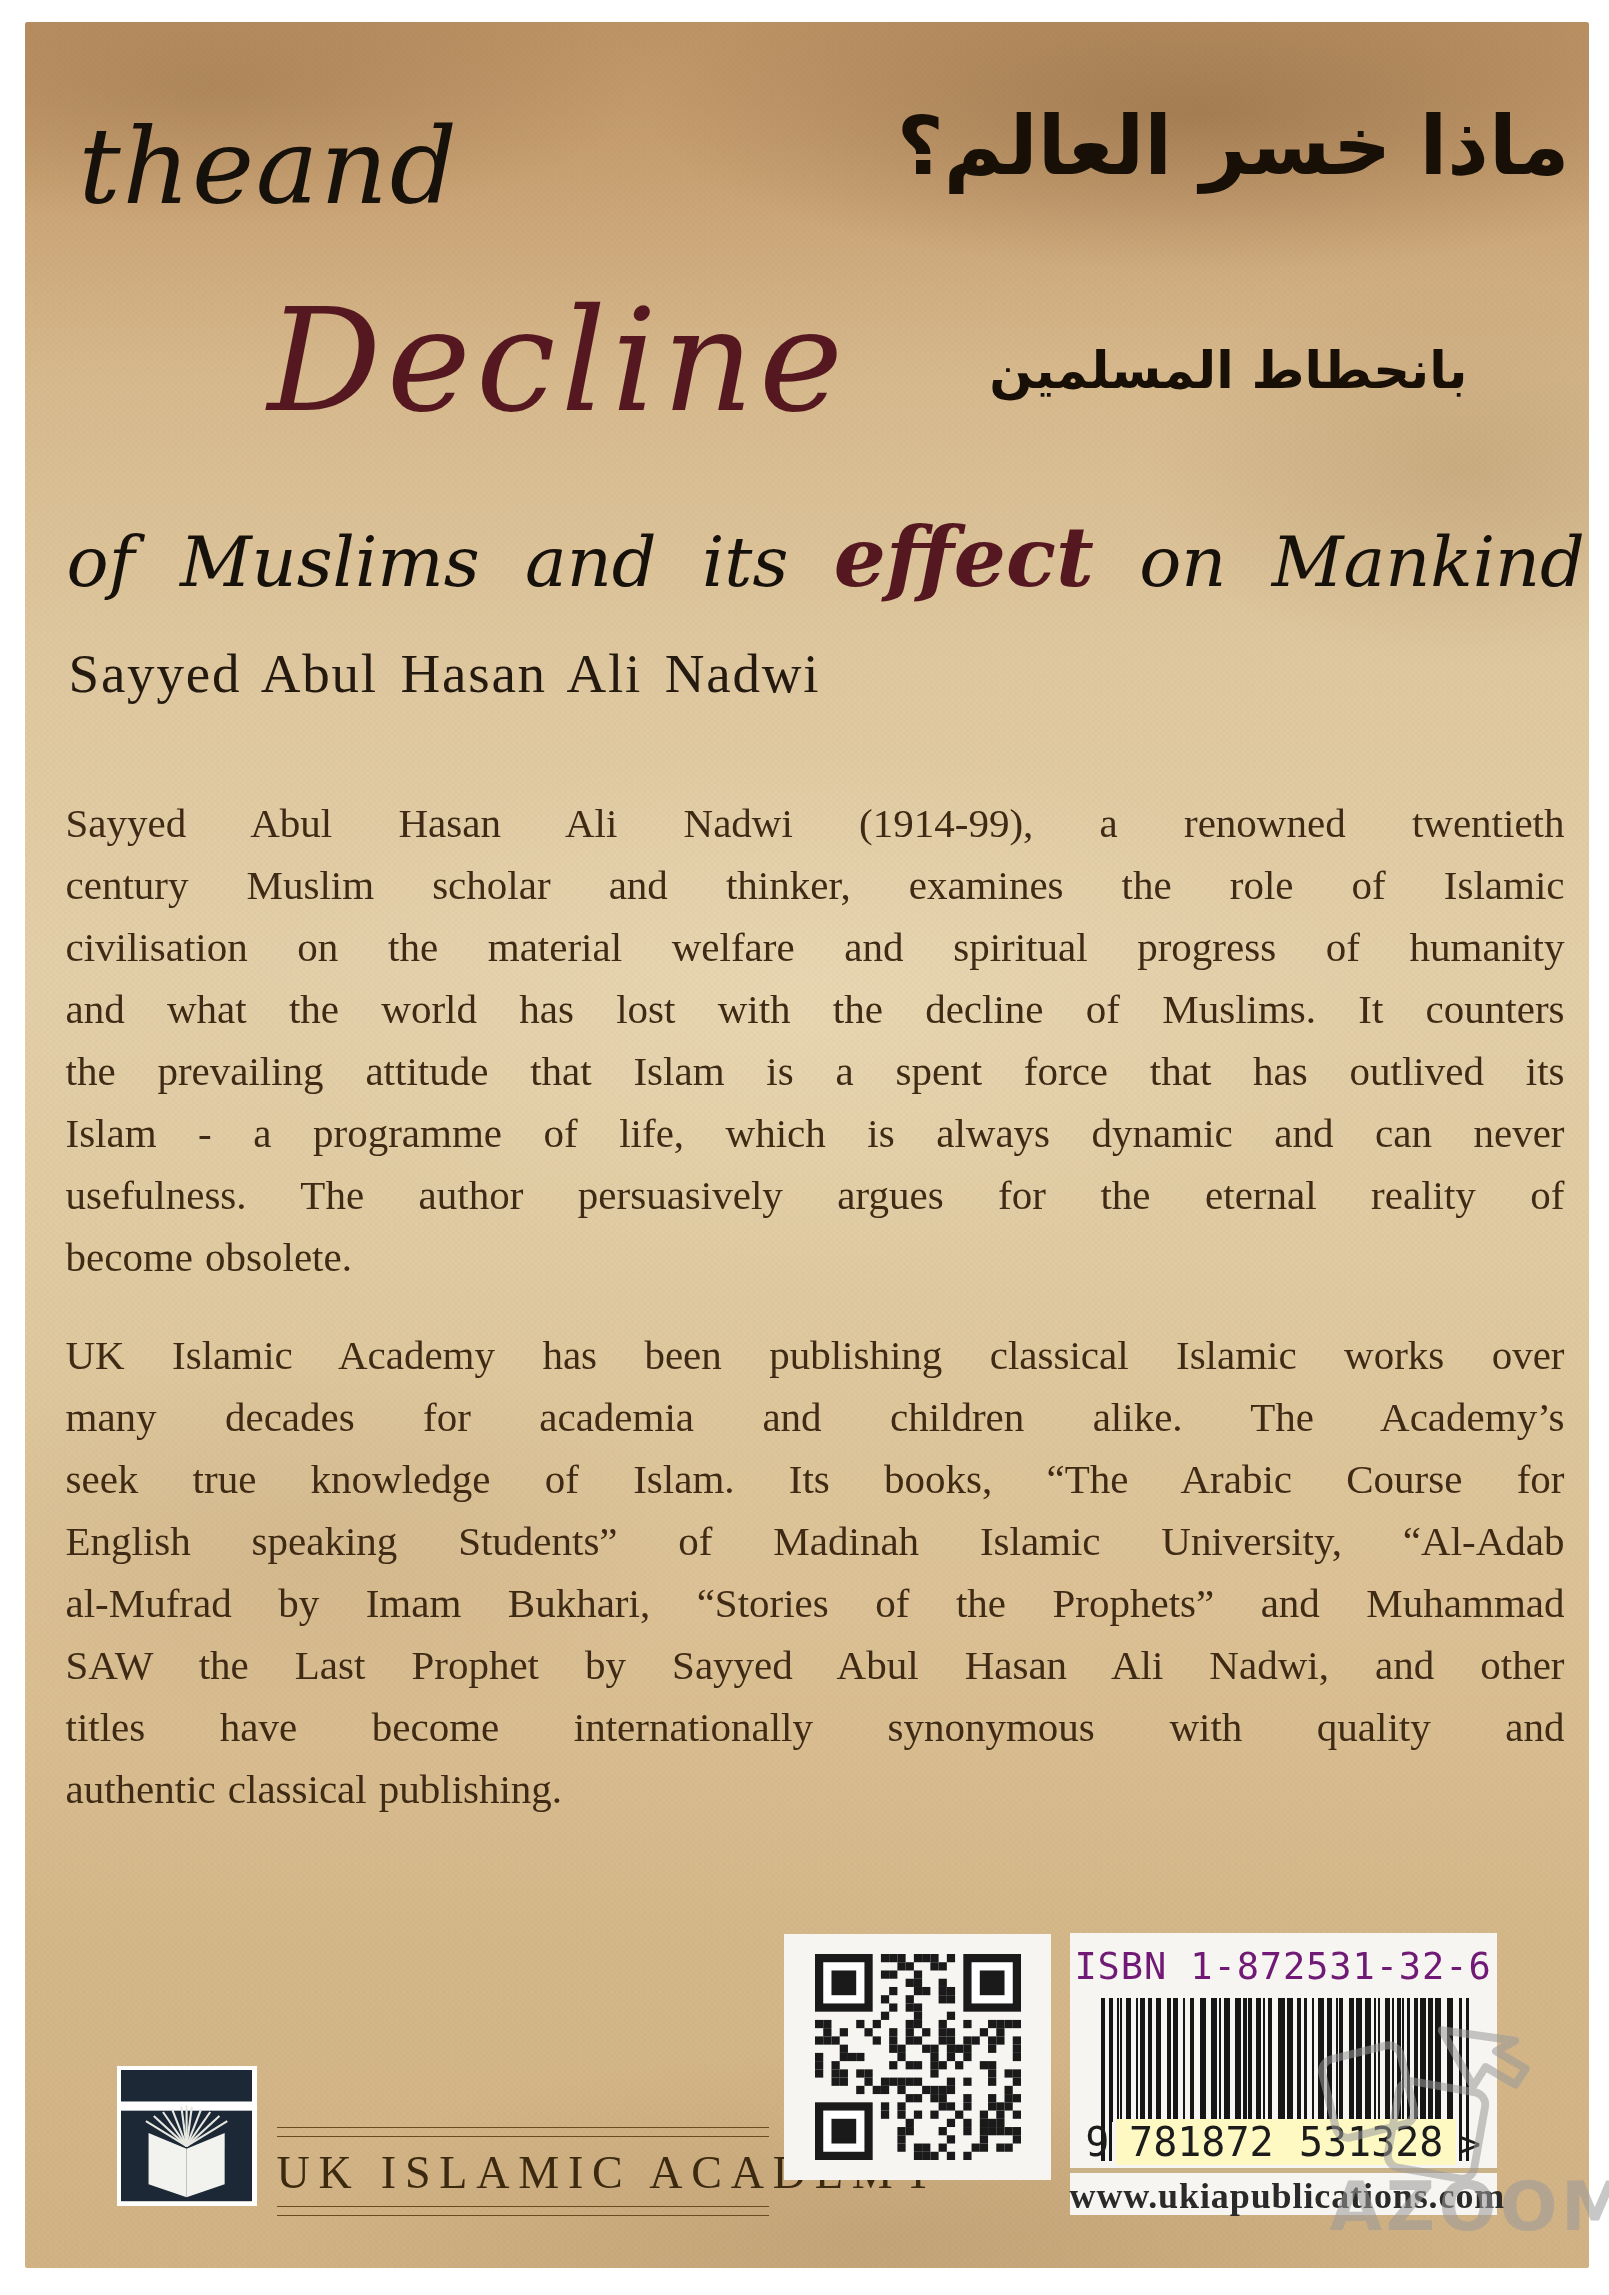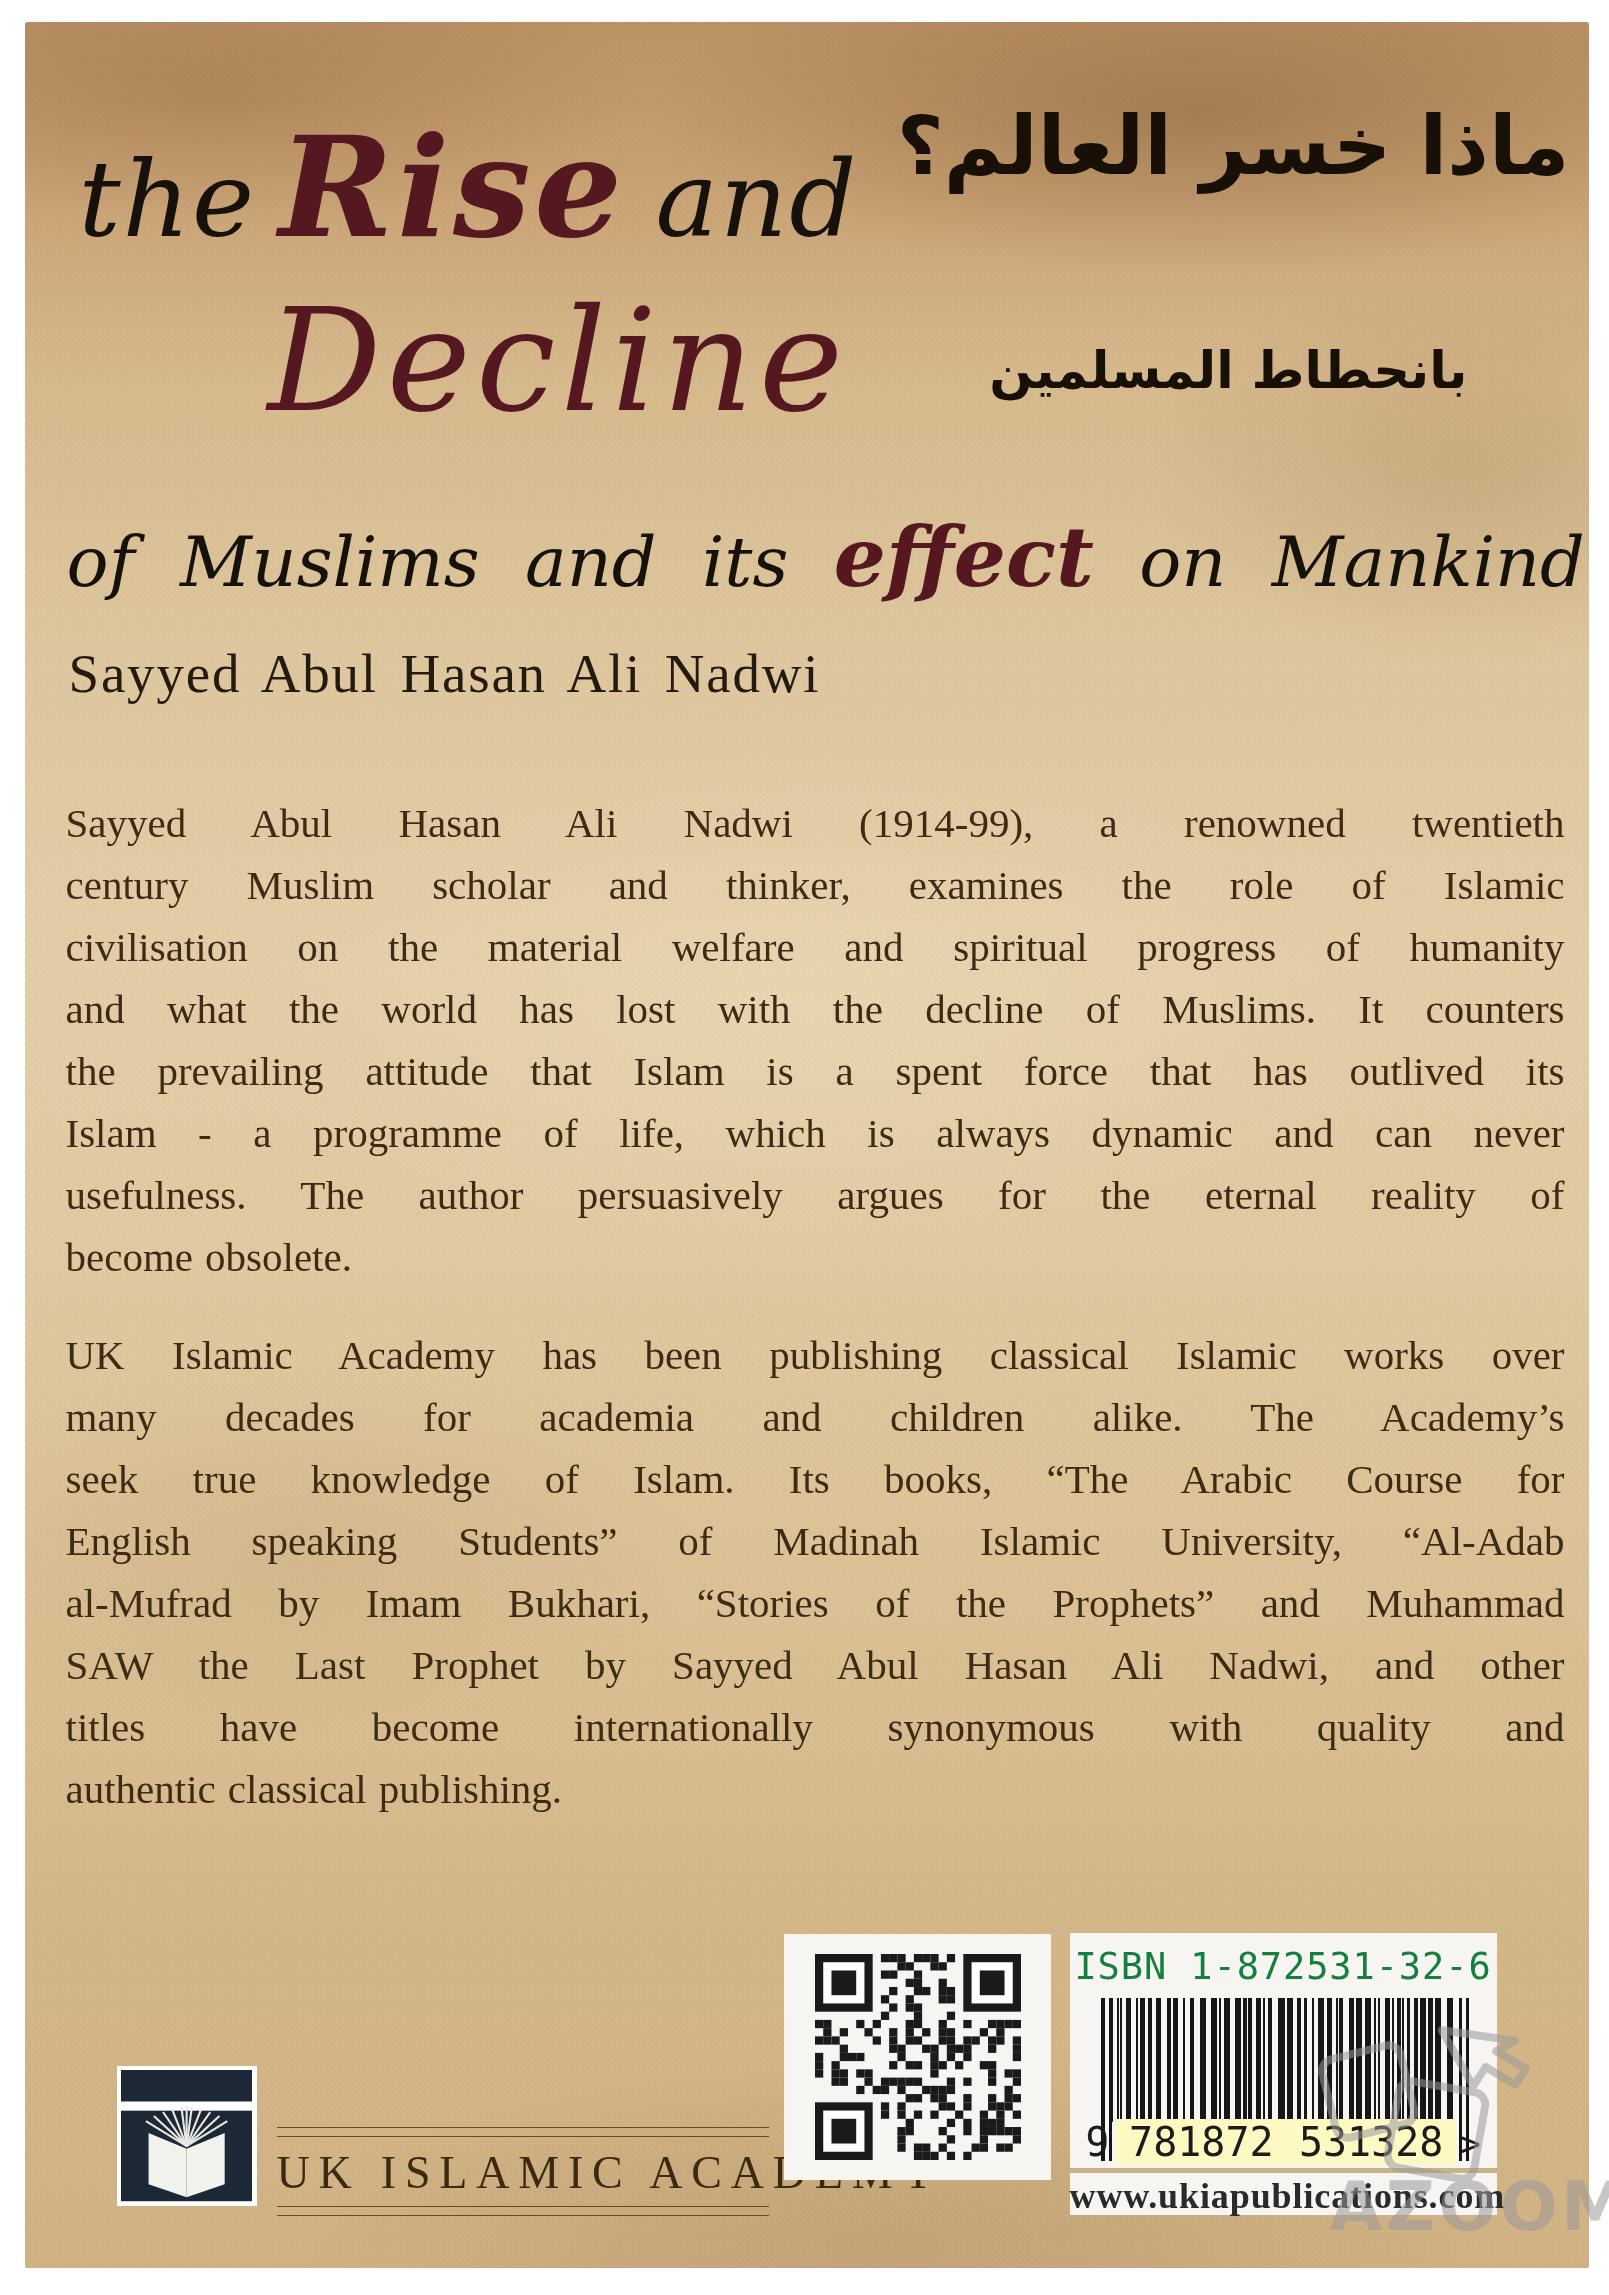--- a/index.html
+++ b/index.html
@@ -48,21 +48,21 @@
   .logo svg{display:block;width:100%;height:100%;}
   .pubblock{left:252px;top:2105px;width:492px;text-align:center;color:#3c2a10;}
   .rule{height:7.9px;border-top:1.8px solid #6b4a22;border-bottom:1.8px solid #6b4a22;}
   .pubname{font-size:46px;letter-spacing:8.8px;margin:8.8px 0 7px 0;white-space:nowrap;}
 
   .qrlabel{left:759px;top:1912px;width:267px;height:246px;background:#f6f5f1;}
   .qrlabel svg{position:absolute;left:31px;top:20px;}
 
   .isbnlabel{left:1045px;top:1911px;width:427px;height:282px;background:#f6f5f1;}
   .isbntext{position:absolute;left:0;right:0;top:12.3px;text-align:center;
-      font-family:"DejaVu Sans Mono",monospace;font-size:37px;color:#15803d;letter-spacing:0.9px;}
+      font-family:"DejaVu Sans Mono",monospace;font-size:37px;color:#701a75;letter-spacing:0.9px;}
   .bars{position:absolute;left:31.5px;top:65px;width:364px;height:124px;}
   .bars div{position:absolute;top:0;bottom:0;background:#161616;}
   .guard{position:absolute;width:3.5px;top:65px;height:163px;background:#161616;}
   .digits{position:absolute;left:15.8px;right:15.8px;top:186px;display:flex;align-items:baseline;
       font-family:"DejaVu Sans Mono",monospace;font-size:40px;color:#1c1c1c;}
   .digits .g{flex:1;text-align:center;background:#fef9c3;}
   .digits .d9{margin-right:7px;} .digits .arr{margin-left:3.5px;font-size:35px;}
   .isbndivider{position:absolute;left:0;right:0;top:235px;height:5.3px;background:#c9b188;}
   .site{position:absolute;left:0;right:0;top:242px;text-align:center;font-size:36px;
       font-weight:bold;color:#2a2a2a;letter-spacing:0.9px;}
@@ -74,21 +74,20 @@
       font-weight:bold;font-size:68px;color:#9a9a9a;letter-spacing:3.5px;}
 </style>
 </head>
 <body>
 
 <div class="cover">
   <div class="grain"></div>
 
   <div class="layer title-line1">
     <span class="w-the">the</span>
-    <span class="w-rise">Rise</span>
     <span class="w-and">and</span>
   </div>
   <div class="layer arabic1" dir="rtl">ماذا خسر العالم؟</div>
   <div class="layer w-decline">Decline</div>
   <div class="layer arabic2" dir="rtl">بانحطاط المسلمين</div>
 
   <div class="layer subtitle">
     <span>of Muslims and its</span>
     <span class="hl">effect</span>
     <span>on Mankind</span>

